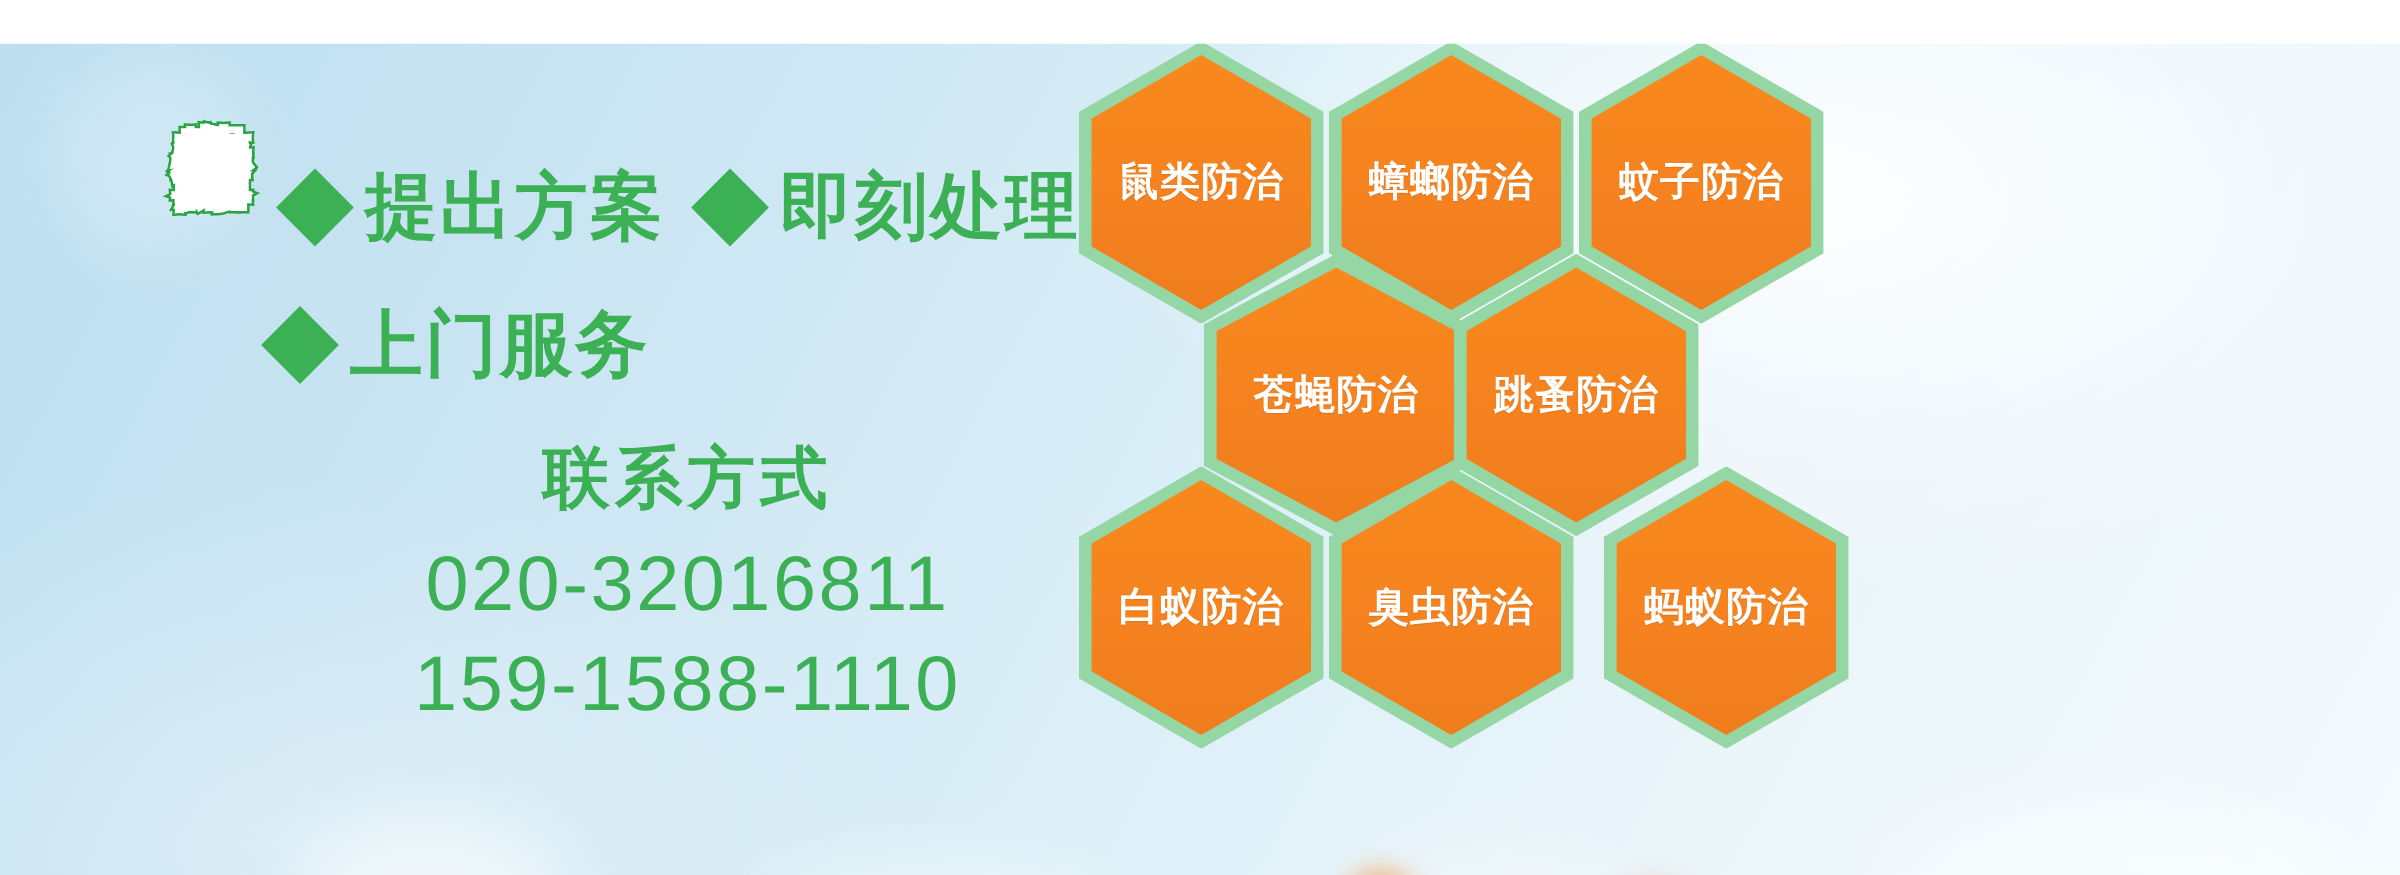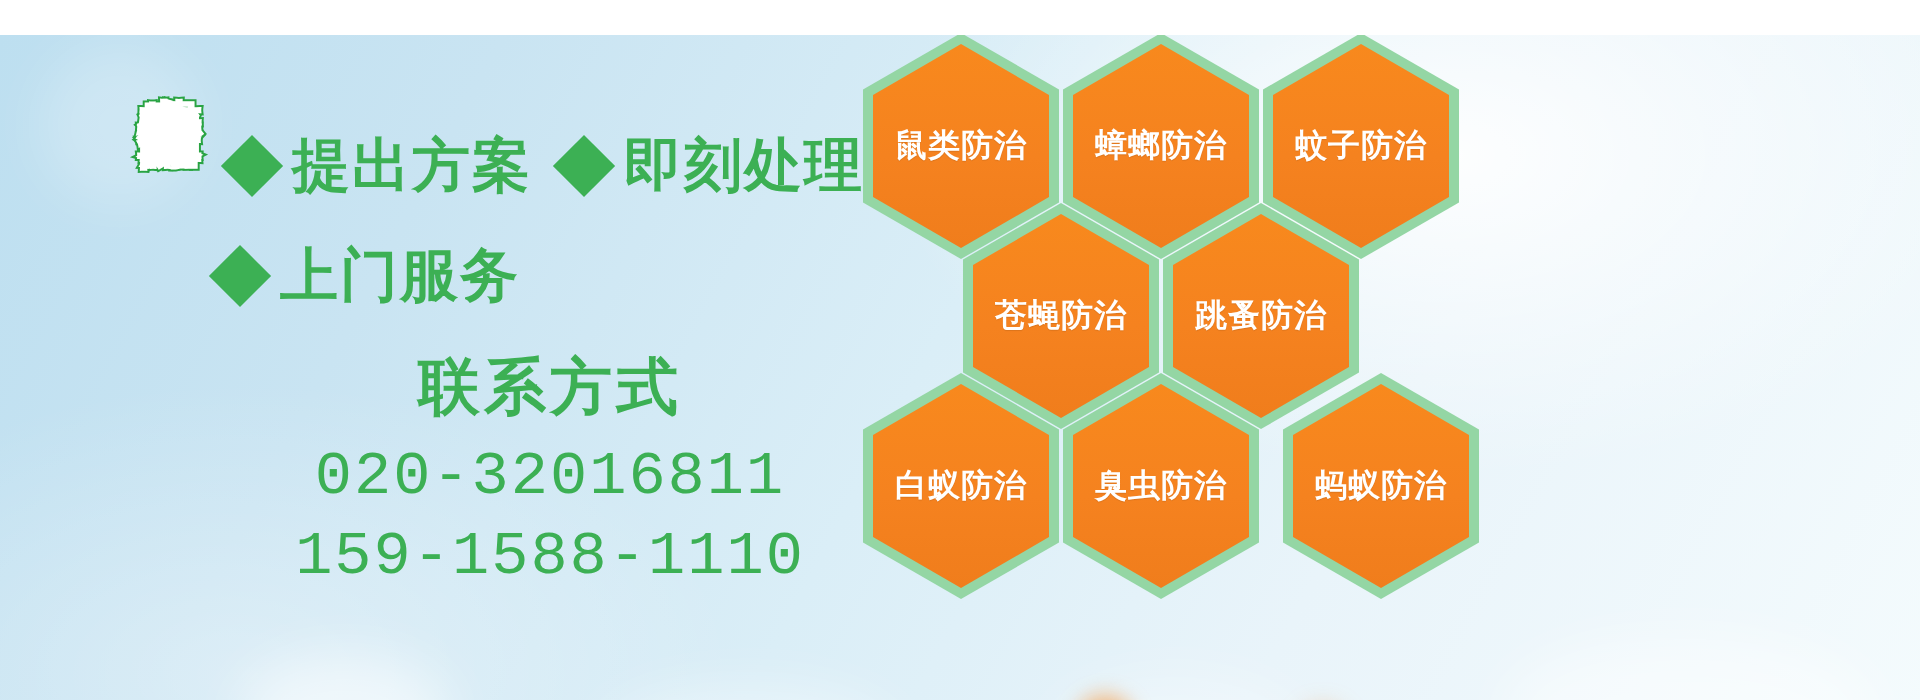--- a/index.html
+++ b/index.html
@@ -87,32 +87,32 @@
   
   #contact-block {
     position: absolute;
     left: 240px;
     top: 318px;
     width: 620px;
     text-align: center;
     color: #3cb054;
   }
   #contact-heading {
-    font-size: 62px;
+    font-size: 54px;
     font-weight: bold;
     letter-spacing: 4px;
     line-height: 1.1;
     margin-bottom: 16px;
   }
   .phone-line {
     font-size: 62px;
     font-weight: normal;
     letter-spacing: 2px;
     line-height: 1.28;
-    font-family: Liberation Mono, monospace;
+    font-family: Liberation Sans, sans-serif;
   }
 
   
   #hex-grid {
     position: absolute;
     left: 855px;
     top: -10px;
     width: 620px;
     height: 570px;
   }
@@ -143,21 +143,21 @@
     font-weight: bold;
     letter-spacing: 1px;
     white-space: nowrap;
     text-shadow: 0 1px 1px rgba(0,0,0,0.10);
   }
   
   #hex-0 { left: 8px;   top: 8px; }
   #hex-1 { left: 208px; top: 8px; }
   #hex-2 { left: 408px; top: 8px; }
   
-  #hex-3 { left: 108px; top: 178px; }
+  #hex-3 { left: 108px; top: 178px; padding-left: 16px; }
   #hex-4 { left: 308px; top: 178px; }
   
   #hex-5 { left: 8px;   top: 348px; }
   #hex-6 { left: 208px; top: 348px; }
   #hex-7 { left: 428px; top: 348px; }
 </style>
 </head>
 <body>
 
 <div id="banner">

